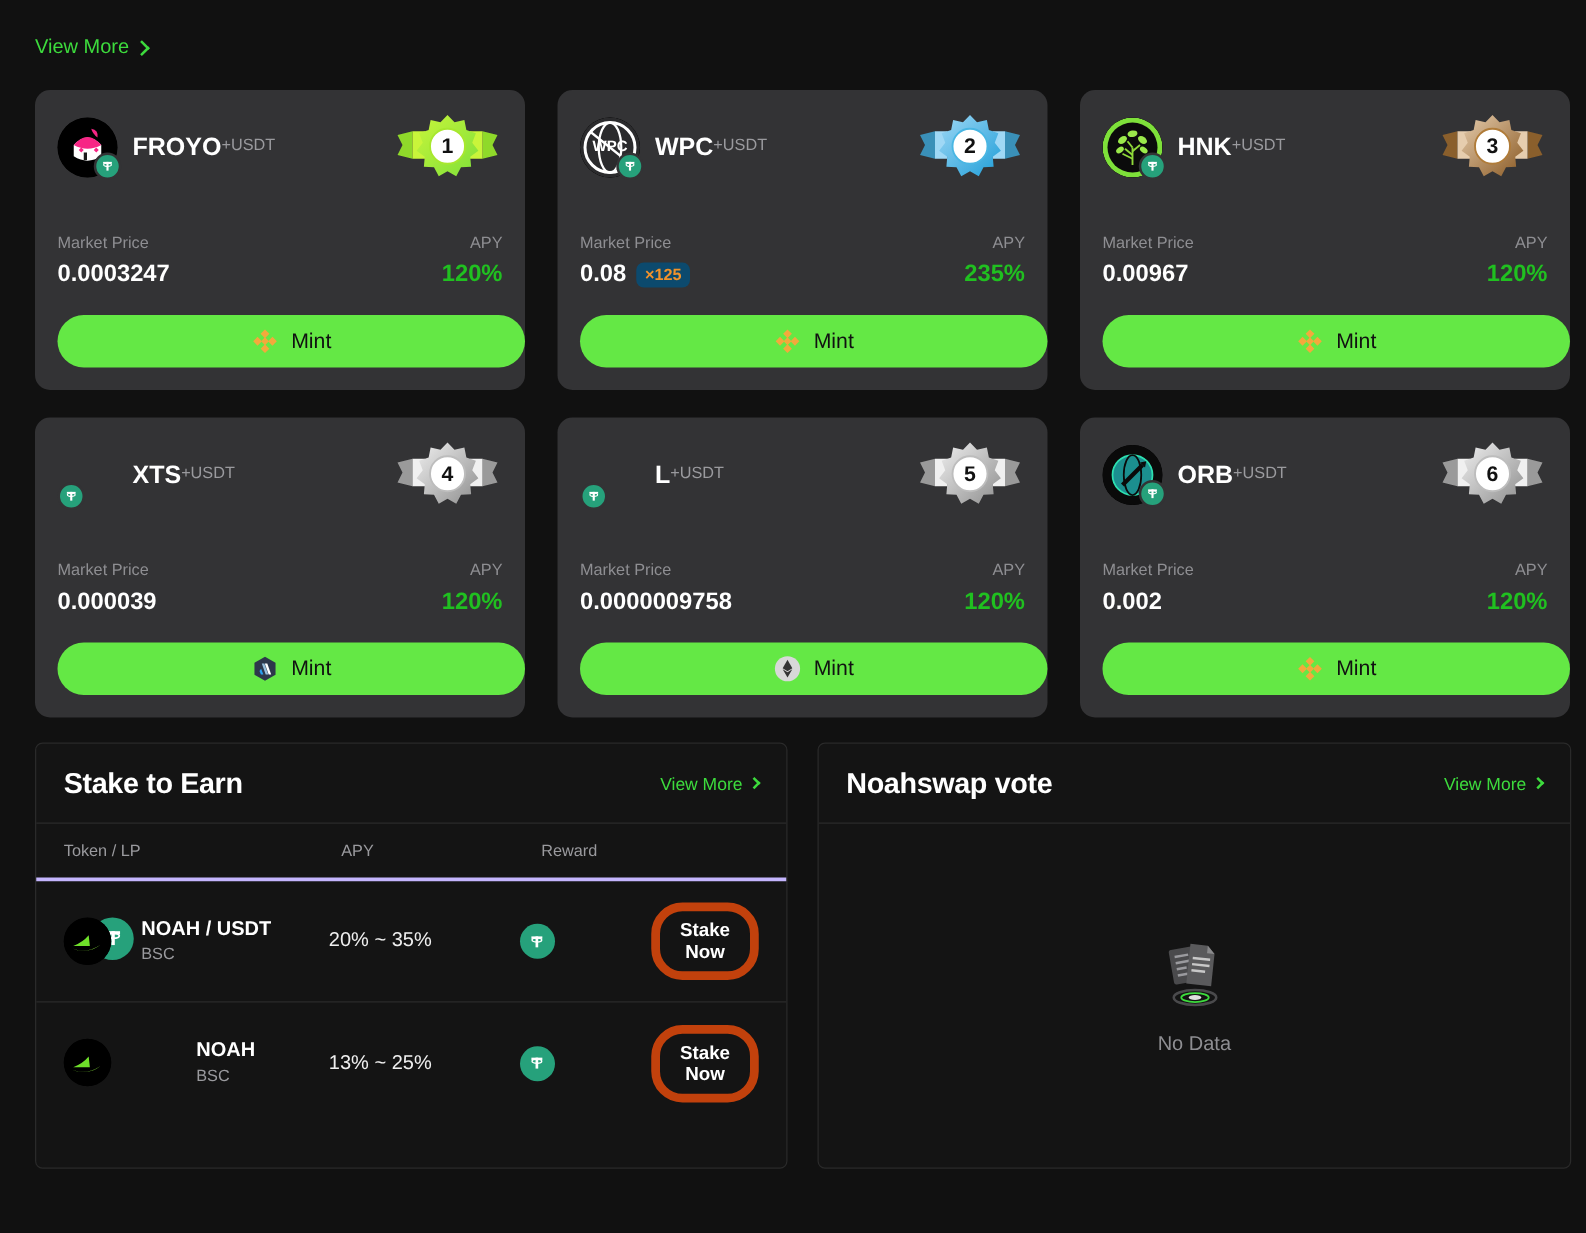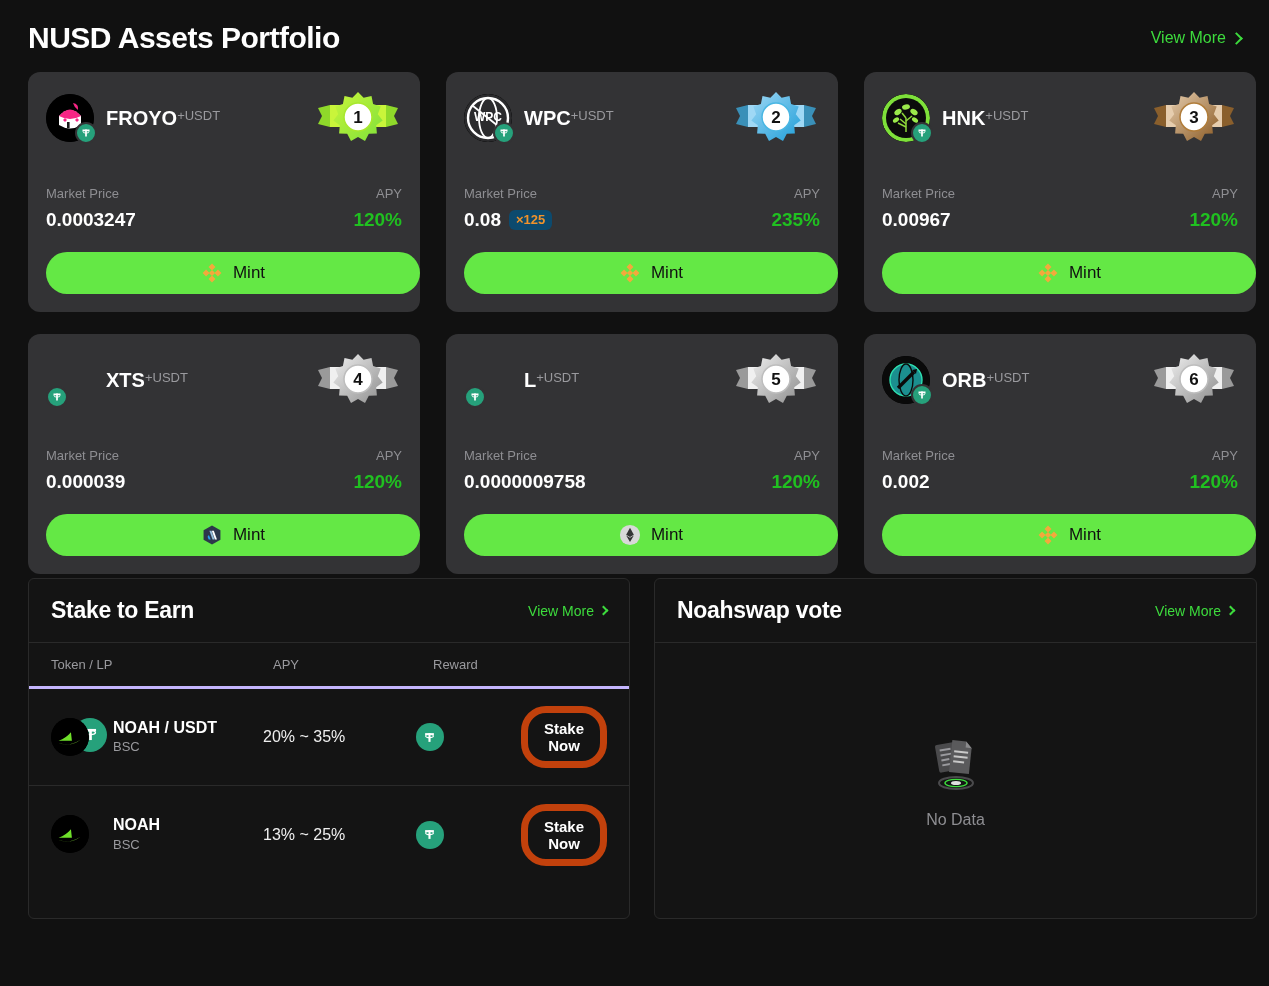--- a/index.html
+++ b/index.html
@@ -79,21 +79,21 @@
     position:absolute; left:18px; right:0; bottom:18px; height:42px;
     background:#64e societal; background:#64e845;
     border-radius:21px; border:none; cursor:pointer;
     display:flex;align-items:center;justify-content:center;gap:10px;
     font-size:17px; color:#111111; font-family:"Liberation Sans",sans-serif;
   }
   .chain-ic{ width:22px;height:22px;display:flex;align-items:center;justify-content:center; }
 
   
   .panels{
-    display:flex; gap:24px; padding:4px 28px 0 28px;
+    display:flex; gap:24px; padding:20px 28px 0 28px;
   }
   .panel{
     background:#141414; border:1px solid #2a2a2a; border-radius:6px;
     flex:0 0 auto;
   }
   .panel.stake{ width:602px; }
   .panel.vote{ width:603px; }
   .panel-head{
     display:flex;align-items:center;justify-content:space-between;
     padding:0 22px; height:64px; border-bottom:1px solid #2a2a2a;
@@ -134,21 +134,20 @@
   .empty-wrap{ height:275px; display:flex;flex-direction:column;
     align-items:center;justify-content:center; gap:10px; }
   .empty-text{ font-size:16px;color:#8e8e92; }
 </style>
 </head>
 <body>
 
 <div class="page">
 
   <div class="portfolio-header">
-    <div class="portfolio-title">NUSD Assets Portfolio</div>
     <div class="view-more">
       <span>View More</span>
       <span class="chev"></span>
     </div>
   </div>
 
   <div class="grid" id="asset-grid">
       <div class="asset-card">
         <div class="card-top">
           <div class="logo-wrap">
@@ -591,21 +590,21 @@
                 <svg viewBox="0 0 24 24">
                   <rect x="5" y="5" width="14" height="3" fill="#fff"></rect>
                   <rect x="10.3" y="5" width="3.4" height="14" fill="#fff"></rect>
                   <ellipse cx="12" cy="9.6" rx="6.2" ry="2.5" fill="none" stroke="#fff" stroke-width="1.8"></ellipse>
                 </svg>
               </div>
             </div>
             <div class="col-action"><button class="stake-btn">Stake Now</button></div>
           </div>
           <div class="trow">
-            <div class="col-token" style="display:flex;align-items:center;">
+            <div class="col-token" style="display:flex;align-items:center;gap:44px;">
               <div class="pair-logos">
                 <div class="lp1">
                   <svg viewBox="0 0 40 40" width="38" height="38">
                     <circle cx="20" cy="20" r="20" fill="#000"></circle>
                     <path d="M8 24 q8 -3 13 -9 l1 9 z" fill="#6fe02a"></path>
                     <path d="M7 26 q12 5 24 -3 q-10 8 -24 3 z" fill="#8cf03c"></path>
                   </svg>
                 </div>
               </div>
               <div>

